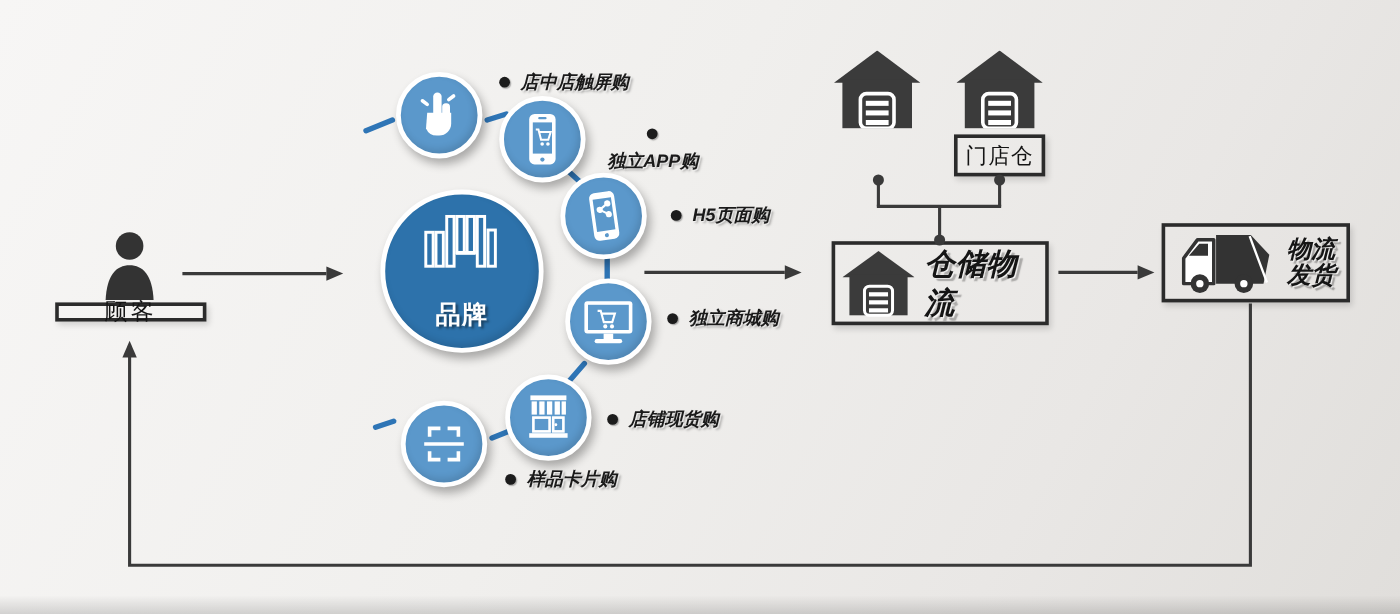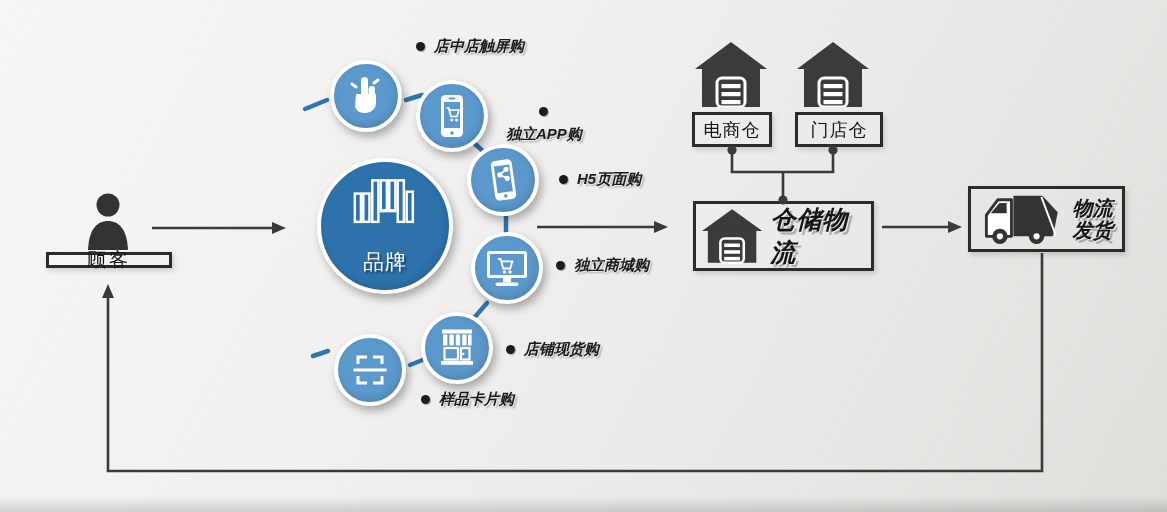--- a/index.html
+++ b/index.html
@@ -18,21 +18,21 @@
   .layer-lines{z-index:3;}
   .abs{position:absolute;}
   
   .node-circle{
     position:absolute;border-radius:50%;border:4px solid #fff;
     box-shadow:3px 5px 8px rgba(0,0,0,0.30), inset -2px -3px 6px rgba(0,0,0,0.12);
     display:flex;flex-direction:column;align-items:center;justify-content:center;
     z-index:2;box-sizing:content-box;
   }
   .brand-circle{width:128px;height:128px;left:317px;top:158px;background:#2d72ab;}
-  .brand-label{color:#fff;font-weight:normal;font-size:21px;letter-spacing:1px;
+  .brand-label{color:#fff;font-weight:bold;font-size:21px;letter-spacing:1px;
     text-shadow:2px 2px 2px rgba(0,0,0,0.45);margin-top:18px;}
   .sat{width:64px;height:64px;background:#5b98cb;}
   
   .ch-label{position:absolute;display:flex;align-items:center;gap:9px;z-index:2;
     font-size:15px;font-weight:bold;font-style:italic;color:#1a1a1a;
     text-shadow:1px 1px 0 rgba(255,255,255,0.55),2px 2px 2px rgba(0,0,0,0.30);
     white-space:nowrap;}
   .bullet{width:9px;height:9px;border-radius:50%;background:#1c1c1c;
     box-shadow:1px 1px 1px rgba(0,0,0,0.3);flex:0 0 auto;}
   
@@ -195,21 +195,21 @@
       <g stroke="#fff" stroke-width="3" fill="none">
         <path d="M10 16 v-7 h9"></path>
         <path d="M25 9 h9 v7"></path>
         <path d="M10 28 v7 h9"></path>
         <path d="M34 28 v7 h-9"></path>
         <line x1="5.5" y1="22" x2="38.5" y2="22"></line>
       </g>
     </svg>
   </div>
 
-  <div class="ch-label" style="left:416px;top:37px;">
+  <div class="ch-label" style="left:416px;top:59px;">
     <span class="bullet"></span>
     <span>店中店触屏购</span>
   </div>
   <div class="ch-label" style="left:506px;top:107px;flex-direction:column;">
     <span class="bullet"></span>
     <span>独立APP购</span>
   </div>
   <div class="ch-label" style="left:559px;top:170px;">
     <span class="bullet"></span>
     <span>H5页面购</span>
@@ -237,24 +237,21 @@
   </svg>
   <svg class="abs" style="left:797px;top:42px;z-index:2" width="72" height="65" viewBox="0 0 72 65">
     <polygon points="36,0 72,27 0,27" fill="#3b3b3b"></polygon>
     <rect x="7" y="24" width="58" height="41" fill="#3b3b3b"></rect>
     <rect x="22" y="36" width="28" height="29" rx="5" stroke="#fff" stroke-width="3" fill="none"></rect>
     <rect x="26.5" y="42" width="19" height="4.2" fill="#fff"></rect>
     <rect x="26.5" y="50" width="19" height="4.2" fill="#fff"></rect>
     <rect x="26.5" y="58" width="19" height="4.2" fill="#fff"></rect>
   </svg>
 
-  <div class="box wh-box" style="left:692px;top:112px;">
-    <span>电商仓</span>
-  </div>
-  <div class="box wh-box" style="left:795px;top:112px;width:88px;">
+  <div class="box wh-box" style="left:795px;top:112px;width:76px;">
     <span>门店仓</span>
   </div>
 
   <div class="box logistics-box">
     <svg width="66" height="58" viewBox="0 0 72 64">
       <polygon points="36,0 72,26 0,26" fill="#3b3b3b"></polygon>
       <rect x="7" y="23" width="58" height="41" fill="#3b3b3b"></rect>
       <rect x="22" y="35" width="28" height="29" rx="5" stroke="#fff" stroke-width="3" fill="none"></rect>
       <rect x="26.5" y="41" width="19" height="4.2" fill="#fff"></rect>
       <rect x="26.5" y="49" width="19" height="4.2" fill="#fff"></rect>

